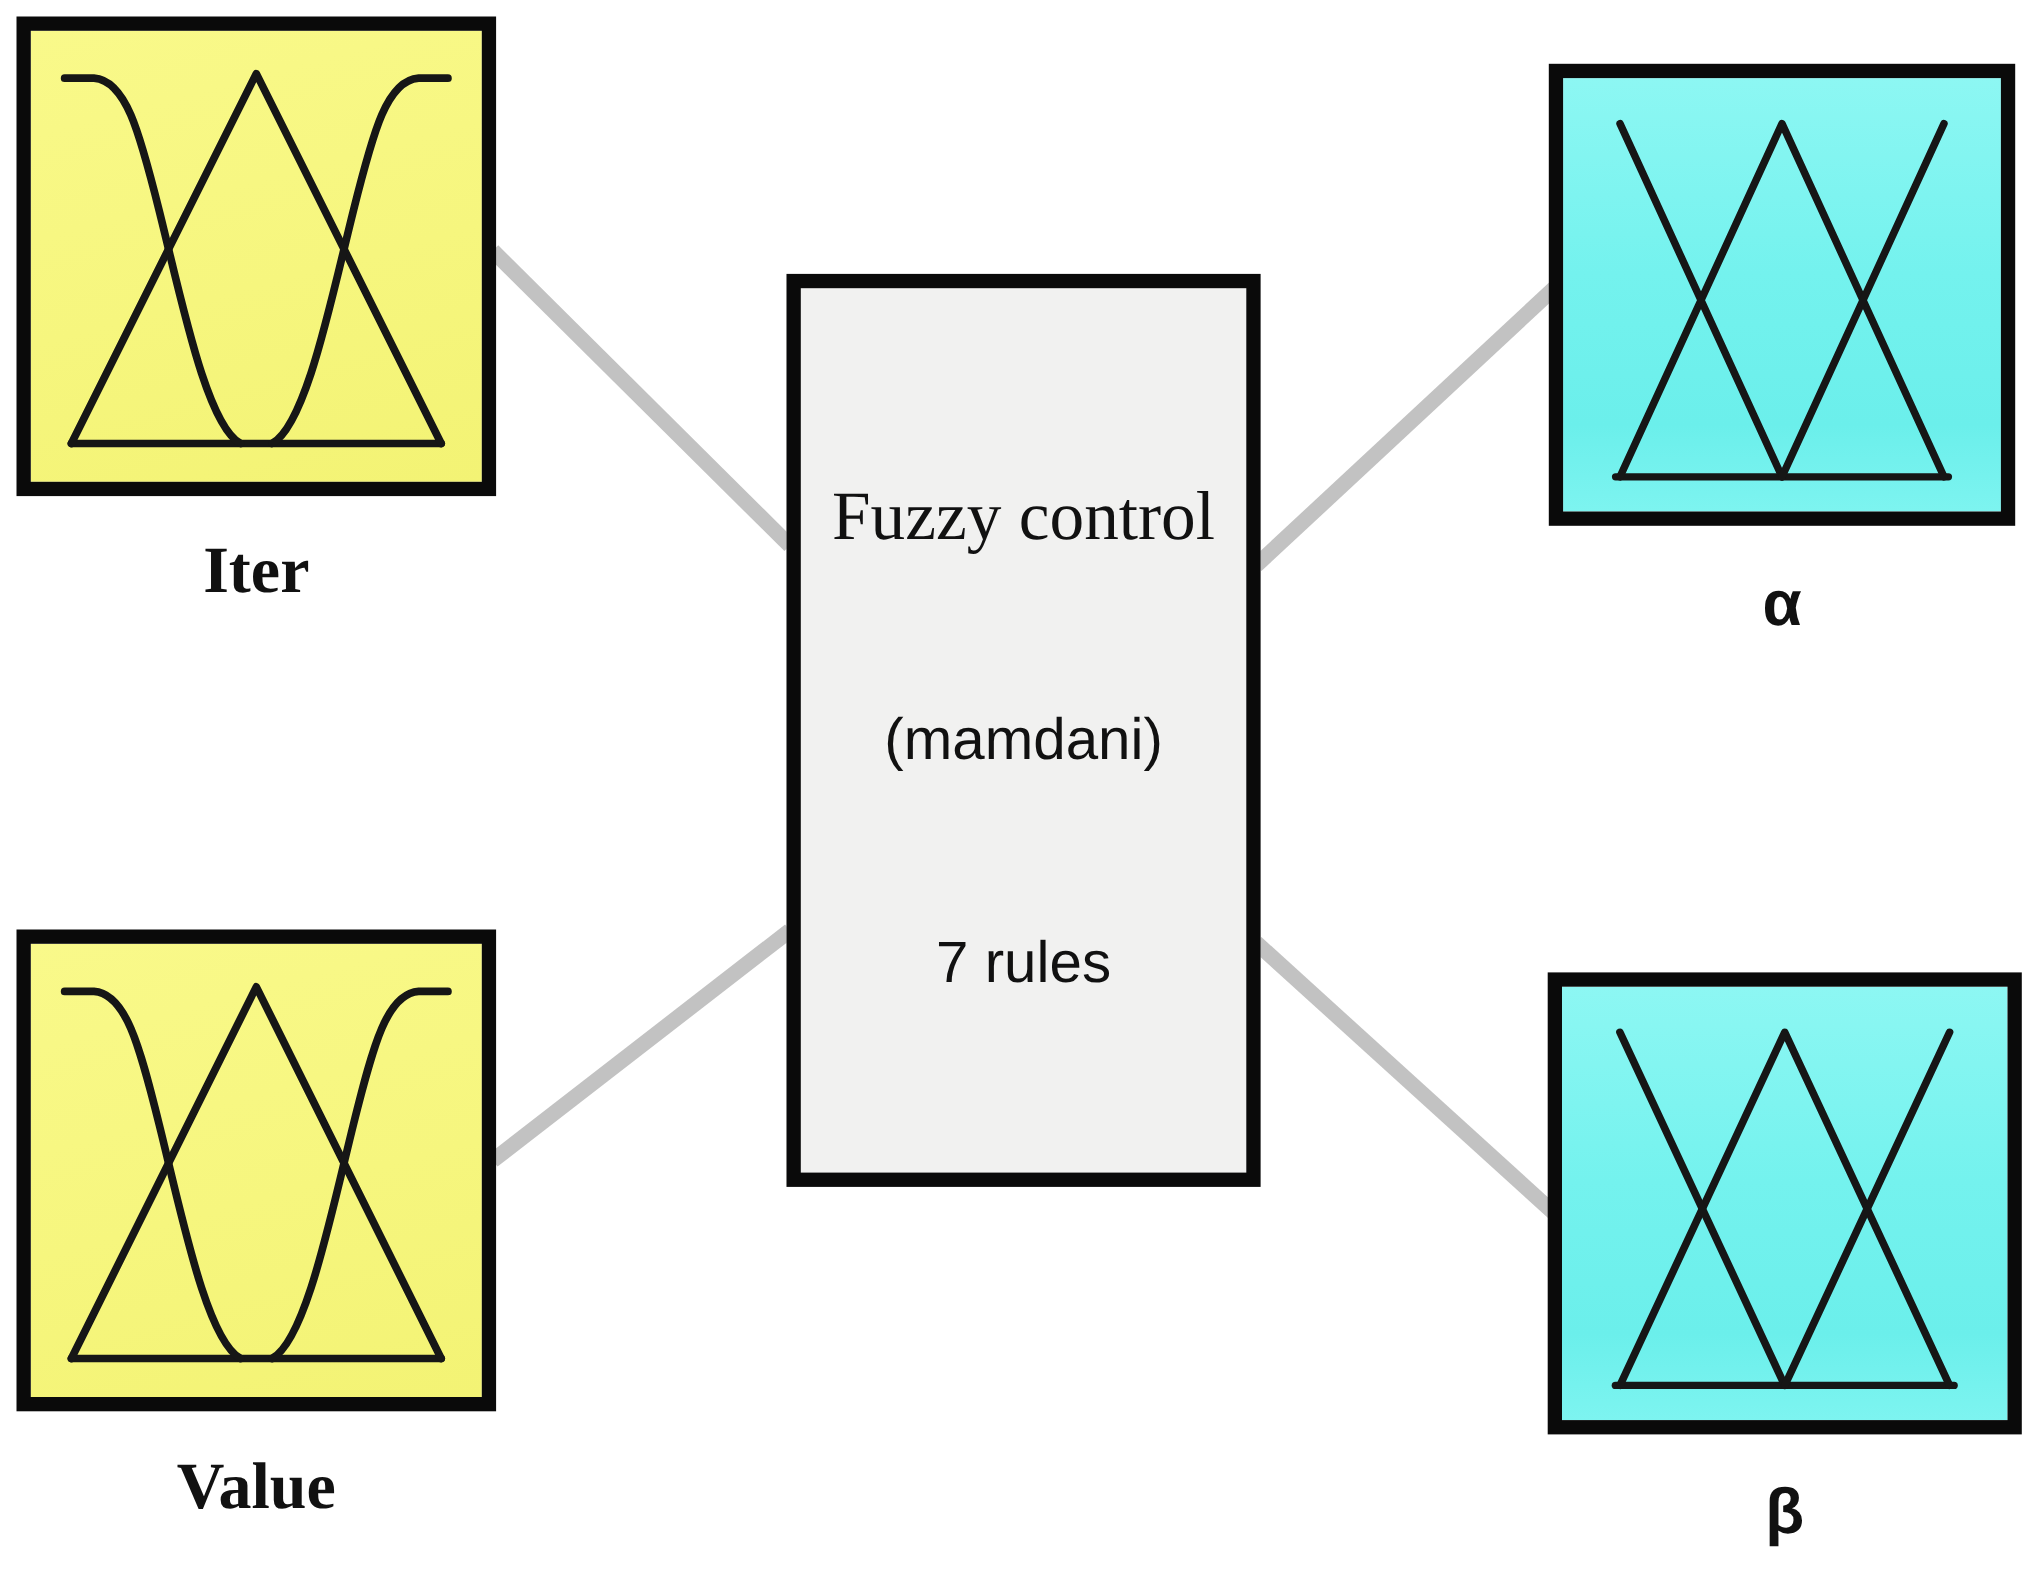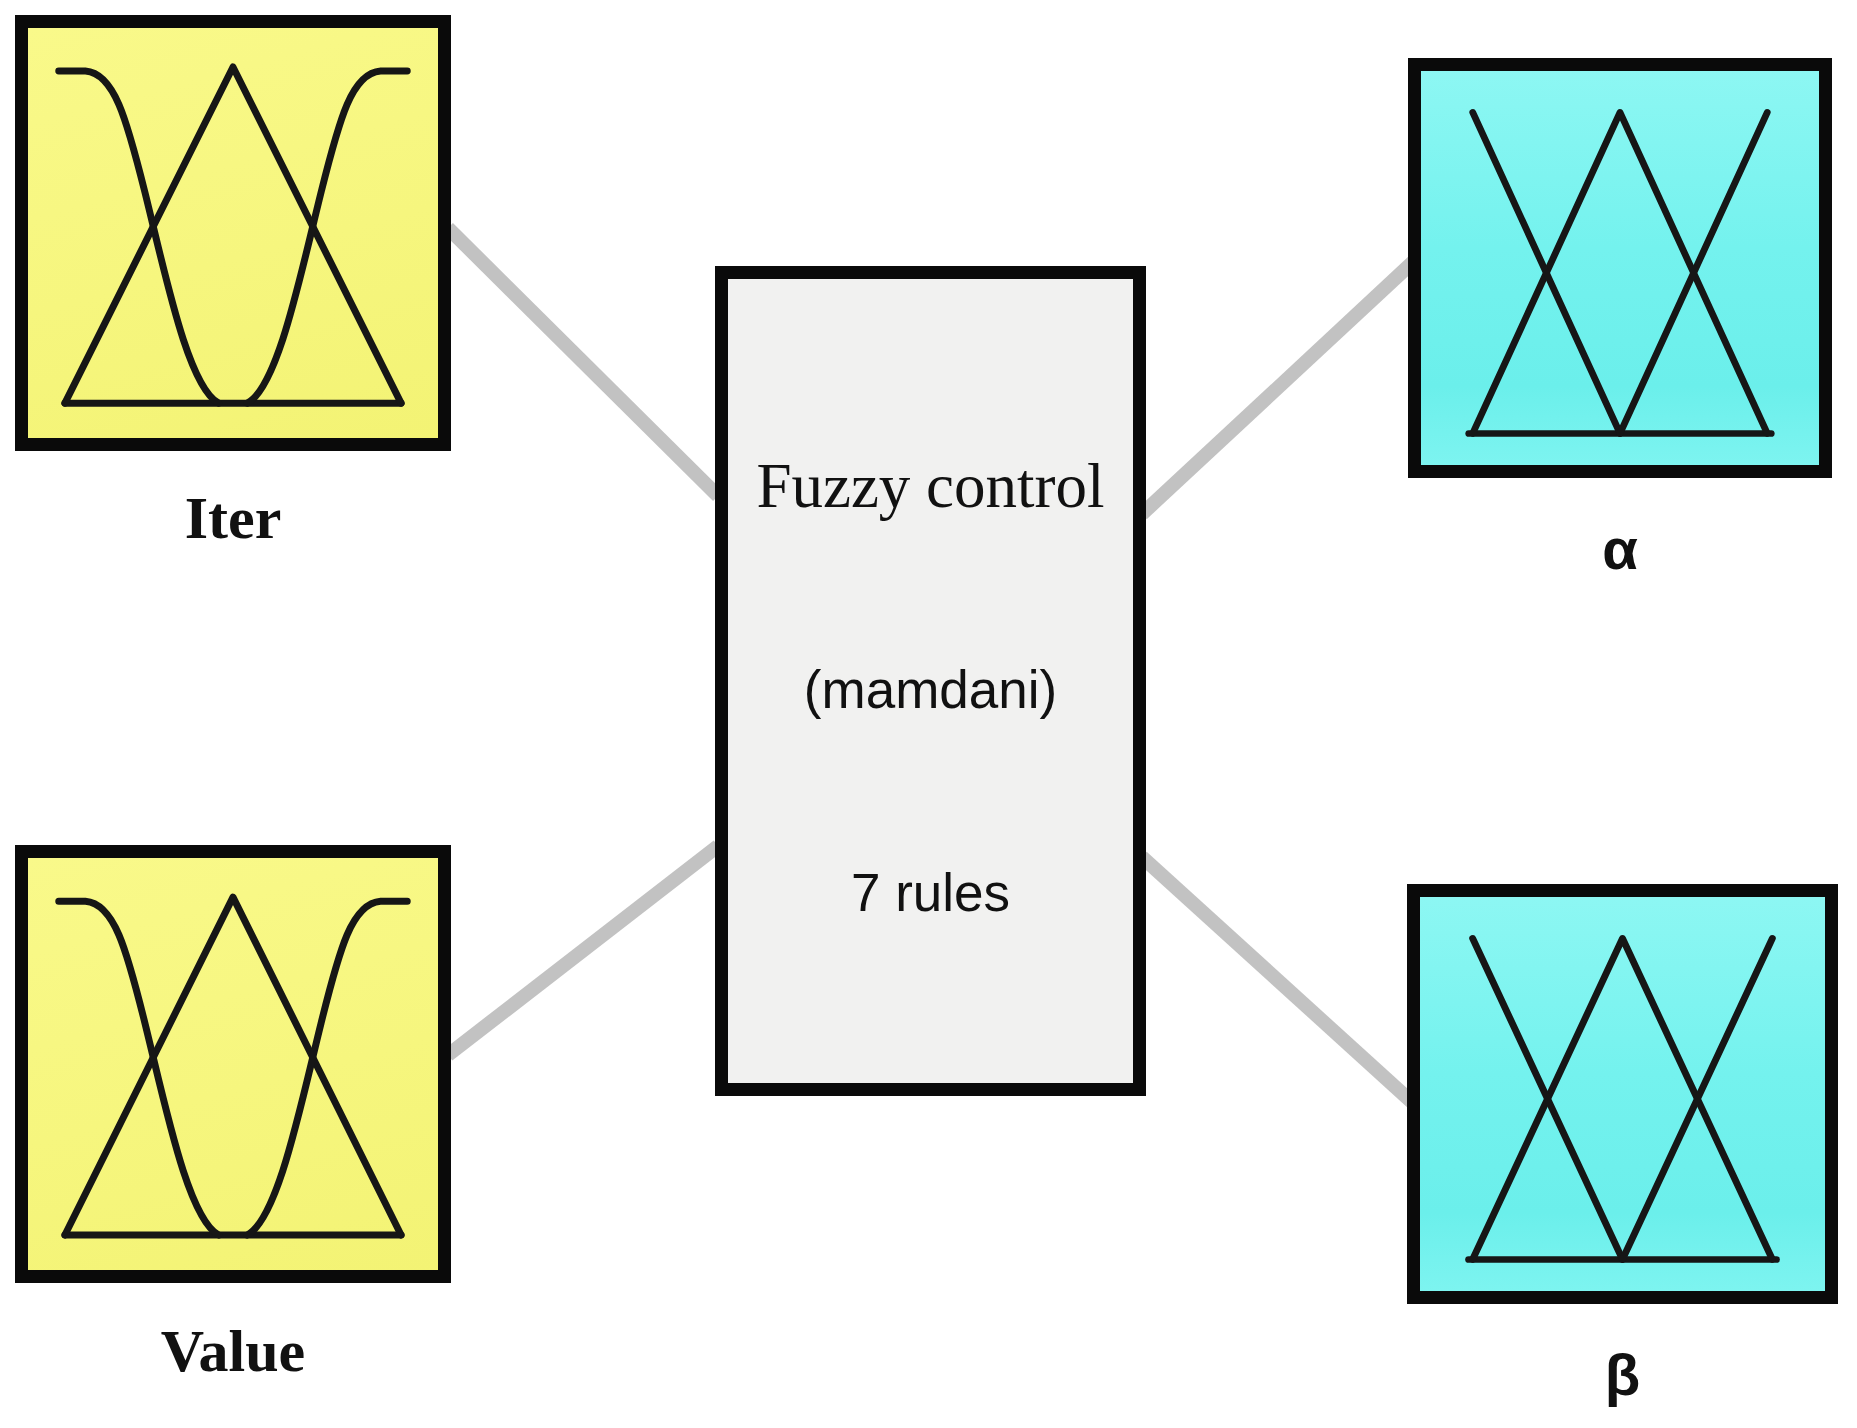--- a/index.html
+++ b/index.html
@@ -26,21 +26,21 @@
     box-sizing:border-box;
     border:13px solid var(--box-border);
     z-index:2;
   }
   .box svg{display:block;width:100%;height:100%;}
   .box path{fill:none;stroke:var(--curve-stroke);stroke-width:1.7;stroke-linecap:round;stroke-linejoin:round;}
   .input-box{background:linear-gradient(165deg,#f9f98a 0%,var(--input-fill) 55%,#f3f374 100%);}
   .output-box{background:linear-gradient(180deg,#8df7f3 0%,var(--output-fill) 45%,#6befeb 80%,#7df4f0 100%);}
   .process-box{
     background:var(--process-fill);
-    left:715px;top:266px;width:431px;height:830px;
+    left:715px;top:249px;width:431px;height:830px;
   }
   #input1{left:15px;top:15px;width:436px;height:436px;}
   #input2{left:15px;top:845px;width:436px;height:438px;}
   #output1{left:1408px;top:58px;width:424px;height:420px;}
   #output2{left:1407px;top:884px;width:431px;height:420px;}
   .process-line{
     position:absolute;left:0;width:100%;
     text-align:center;color:var(--text);
     white-space:nowrap;
   }

